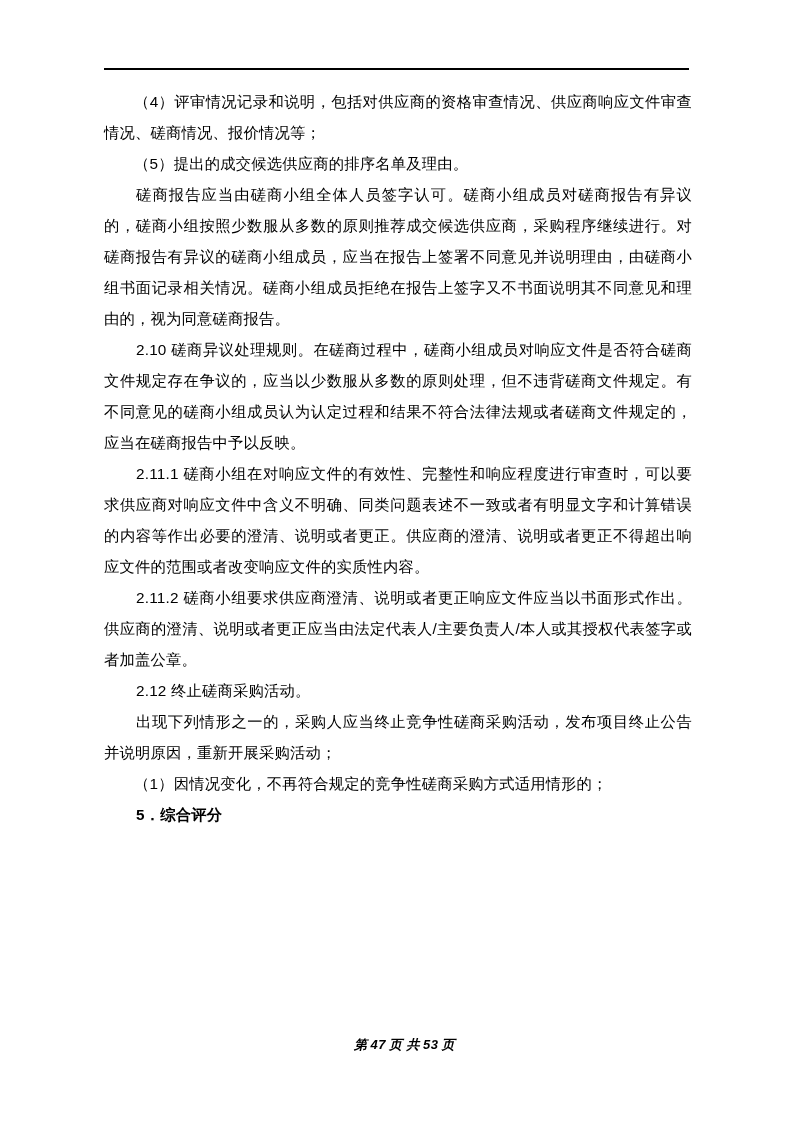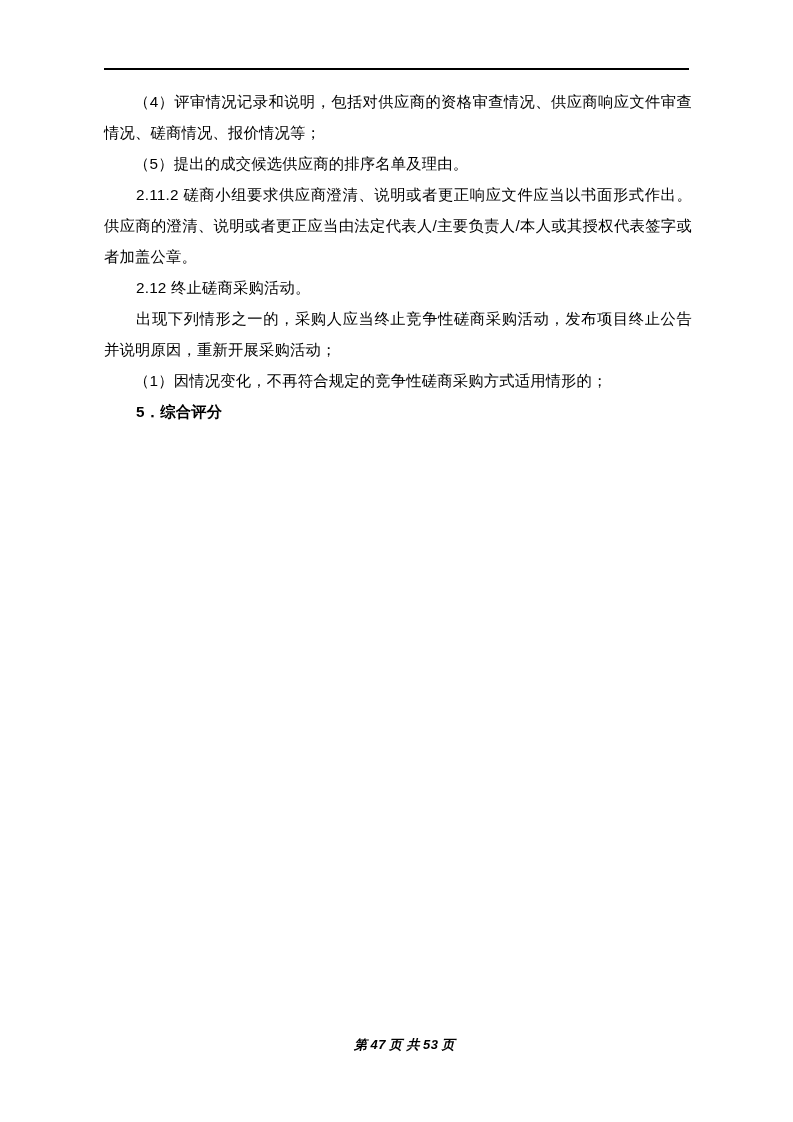--- a/index.html
+++ b/index.html
@@ -72,20 +72,23 @@
 </head>
 <body>
 
 <div class="page">
 
   <div class="header-rule"></div>
 
   <div class="content">
     <p class="para indent-paren">（4）评审情况记录和说明，包括对供应商的资格审查情况、供应商响应文件审查情况、磋商情况、报价情况等；</p>
     <p class="para indent-paren">（5）提出的成交候选供应商的排序名单及理由。</p>
+    <p class="para indent2">磋商报告应当由磋商小组全体人员签字认可。磋商小组成员对磋商报告有异议的，磋商小组按照少数服从多数的原则推荐成交候选供应商，采购程序继续进行。对磋商报告有异议的磋商小组成员，应当在报告上签署不同意见并说明理由，由磋商小组书面记录相关情况。磋商小组成员拒绝在报告上签字又不书面说明其不同意见和理由的，视为同意磋商报告。</p>
+    <p class="para indent2">2.10 磋商异议处理规则。在磋商过程中，磋商小组成员对响应文件是否符合磋商文件规定存在争议的，应当以少数服从多数的原则处理，但不违背磋商文件规定。有不同意见的磋商小组成员认为认定过程和结果不符合法律法规或者磋商文件规定的，应当在磋商报告中予以反映。</p>
+    <p class="para indent2">2.11.1 磋商小组在对响应文件的有效性、完整性和响应程度进行审查时，可以要求供应商对响应文件中含义不明确、同类问题表述不一致或者有明显文字和计算错误的内容等作出必要的澄清、说明或者更正。供应商的澄清、说明或者更正不得超出响应文件的范围或者改变响应文件的实质性内容。</p>
     <p class="para indent2">2.11.2 磋商小组要求供应商澄清、说明或者更正响应文件应当以书面形式作出。供应商的澄清、说明或者更正应当由法定代表人/主要负责人/本人或其授权代表签字或者加盖公章。</p>
     <p class="para indent2">2.12 终止磋商采购活动。</p>
     <p class="para indent2">出现下列情形之一的，采购人应当终止竞争性磋商采购活动，发布项目终止公告并说明原因，重新开展采购活动；</p>
     <p class="para indent-paren">（1）因情况变化，不再符合规定的竞争性磋商采购方式适用情形的；</p>
     <p class="para indent2 bold">5．综合评分</p>
   </div>
 
   <div class="footer">
     <span>第</span><span class="num">47</span><span>页</span>&nbsp;<span>共</span><span class="num">53</span><span>页</span>
   </div>

